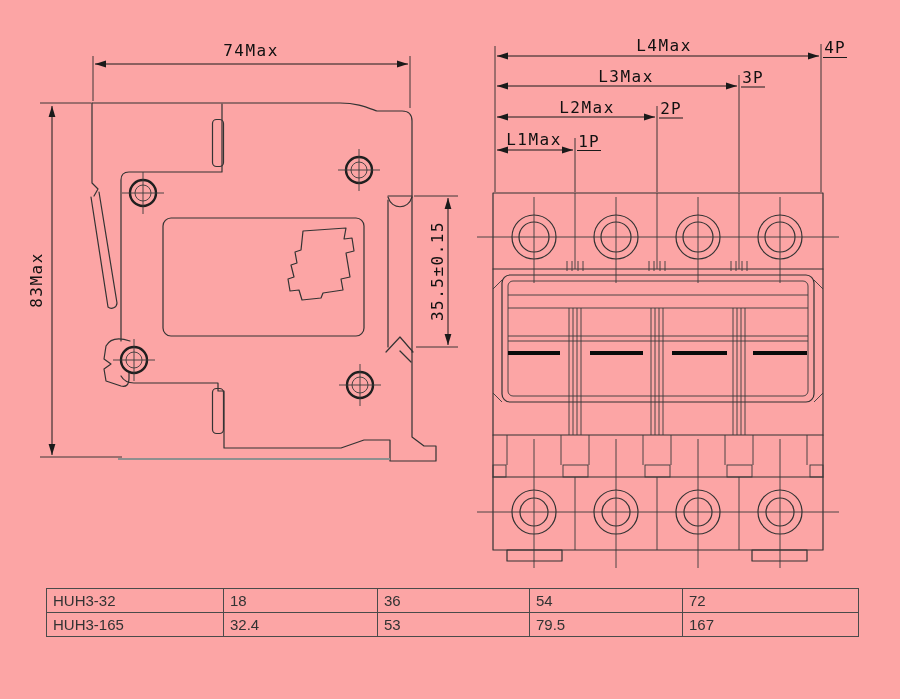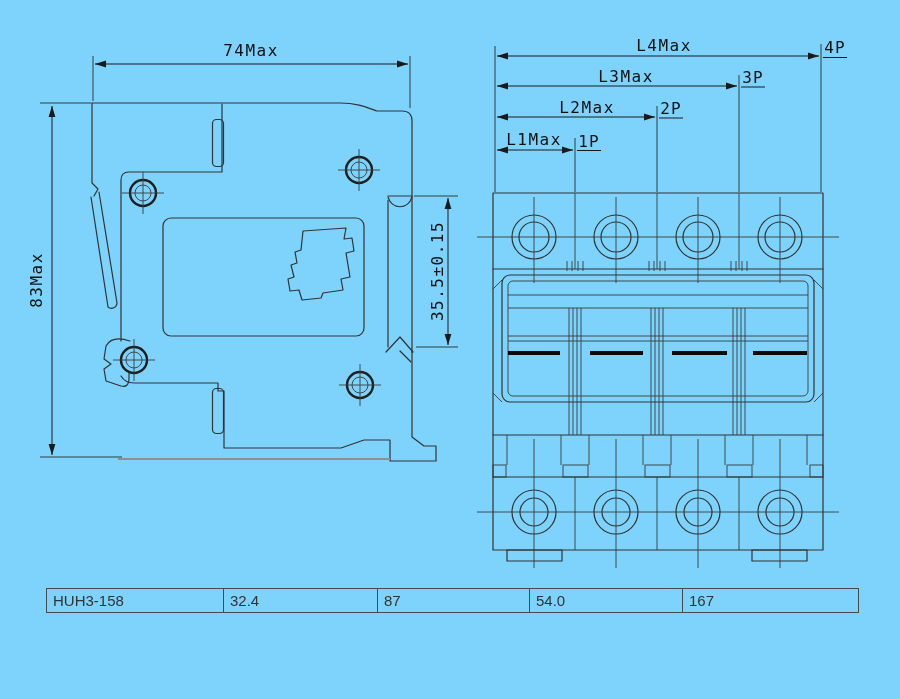--- a/index.html
+++ b/index.html
@@ -1,16 +1,16 @@
 <!DOCTYPE html>
 <html><head>
 <meta charset="utf-8">
 <style>
   html,body{margin:0;padding:0;background:#ffffff;}
-  #stage{position:relative;width:900px;height:699px;background:#7dd3fc;overflow:hidden;
+  #stage{position:relative;width:900px;height:699px;background:#fca5a5;overflow:hidden;
          font-family:"Liberation Sans",sans-serif;}
   svg{position:absolute;left:0;top:0;}
   .ln{fill:none;stroke:#333333;stroke-width:1.2;stroke-linejoin:round;stroke-linecap:round;}
   .thin{fill:none;stroke:#3a3a3a;stroke-width:0.9;}
   .bold{fill:none;stroke:#1f1f1f;stroke-width:2.4;}
   .dim{fill:none;stroke:#1a1a1a;stroke-width:1;}
   .ext{fill:none;stroke:#2a2a2a;stroke-width:0.9;}
   .gray{stroke:#8f8f8f;stroke-width:2;}
   .handle{fill:#0a0a0a;stroke:none;}
   text.dimtxt{font-family:"DejaVu Sans Mono","Liberation Mono",monospace;font-size:16px;
@@ -264,23 +264,30 @@
   <table>
     <colgroup>
       <col style="width:177px">
           <col style="width:154px">
           <col style="width:152px">
       <col style="width:153px">
           <col style="width:176px">
     </colgroup>
     <tbody>
     <tr>
-      <td>HUH3-158</td>
+      <td>HUH3-32</td>
+      <td>18</td>
+      <td>36</td>
+      <td>54</td>
+      <td>72</td>
+    </tr>
+    <tr>
+      <td>HUH3-165</td>
       <td>32.4</td>
-      <td>87</td>
-      <td>54.0</td>
+      <td>53</td>
+      <td>79.5</td>
       <td>167</td>
     </tr>
   </tbody>
       </table>
 </div>
 
 </div>
 
 </body></html>

